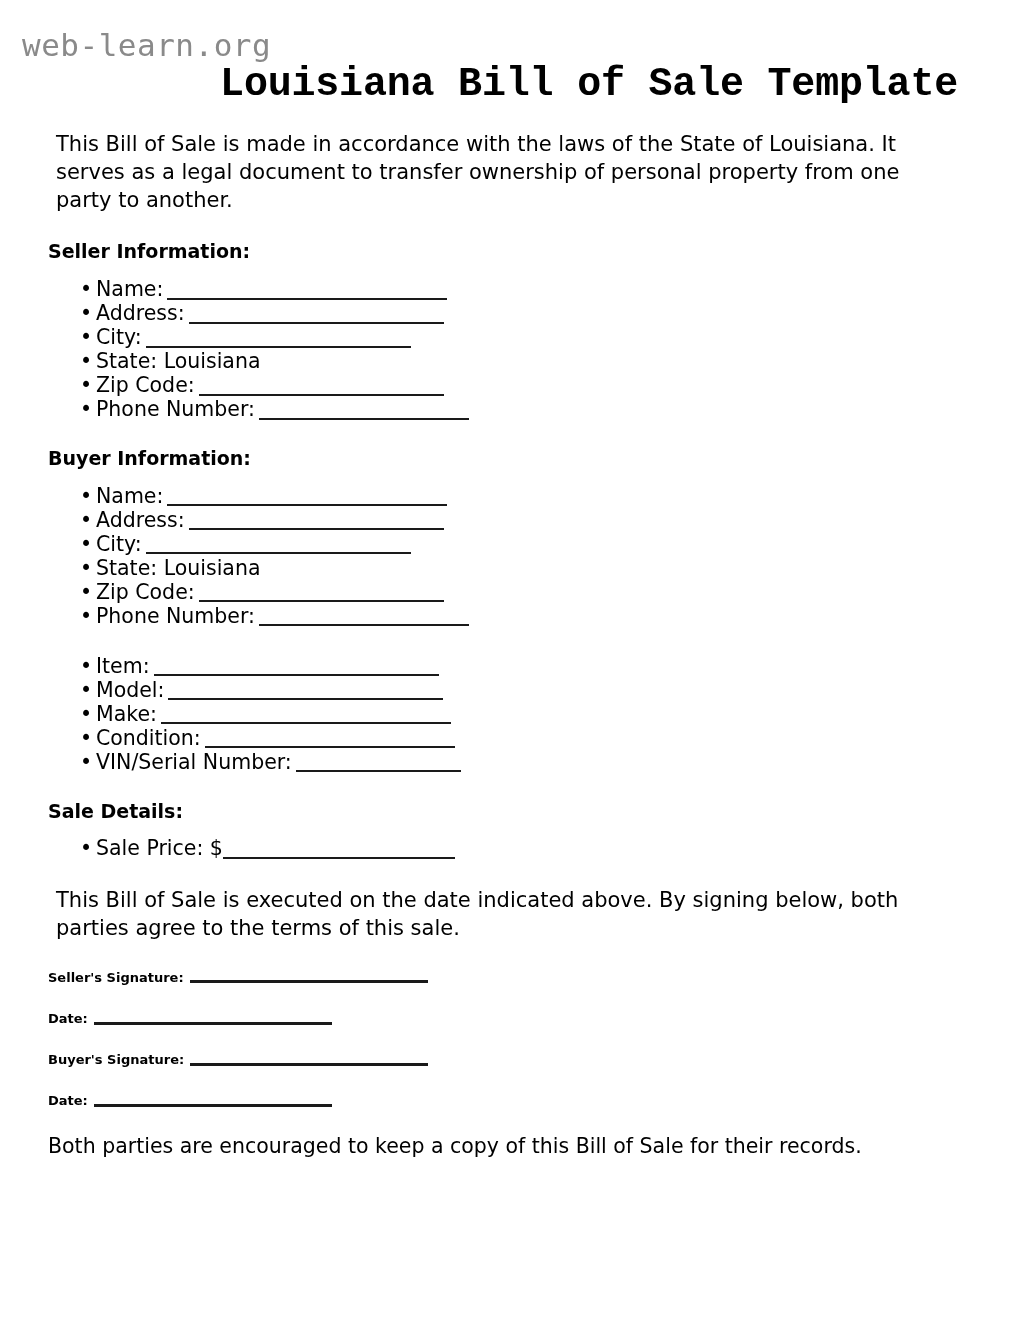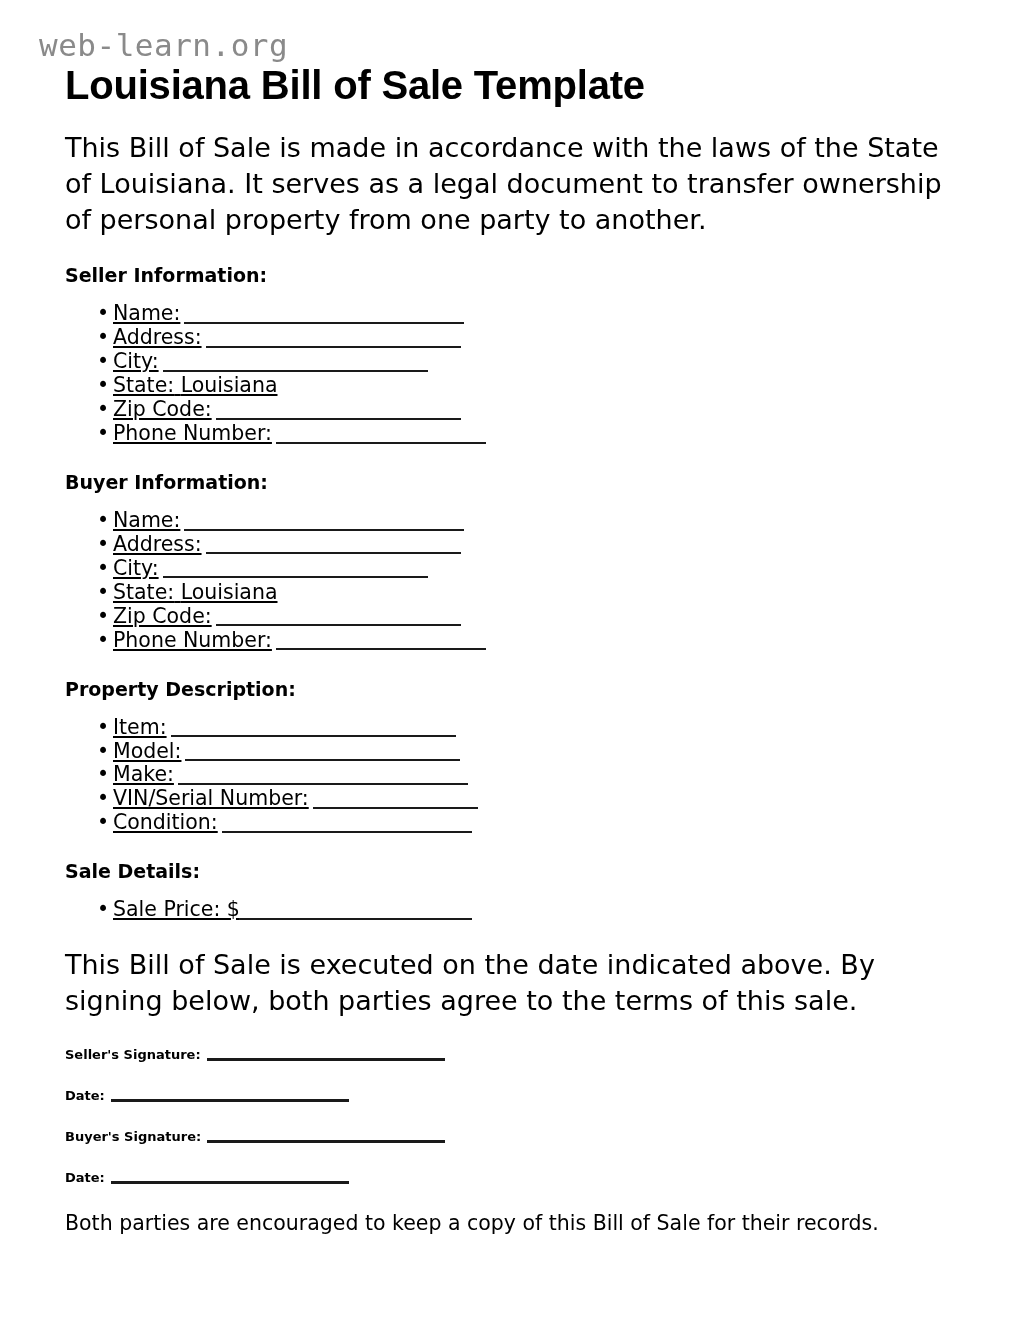--- a/index.html
+++ b/index.html
@@ -11,58 +11,58 @@
     position: relative;
     width: 1025px;
     height: 1327px;
     background: #ffffff;
     font-family: "DejaVu Sans", sans-serif;
     color: #000000;
     overflow: hidden;
   }
   .content {
     position: absolute;
-    left: 65px;
+    left: 48px;
     top: 30px;
     width: 910px;
   }
   .watermark {
     font-family: "DejaVu Sans Mono", monospace;
     font-size: 31px;
     color: #8a8a8a;
     letter-spacing: 0.5px;
     line-height: 1.0;
     margin: 0 0 2px -26px;
     white-space: nowrap;
   }
   .doc-title {
-    font-family: Liberation Sans, sans-serif;
+    font-family: Liberation Mono, monospace;
     font-size: 40px;
     font-weight: bold;
     line-height: 1.12;
     margin: 0 0 22px 0;
     letter-spacing: -0.2px;
+    text-align: right;
   }
   p.para {
-    font-size: 27px;
+    font-size: 21px;
     line-height: 1.34;
-    margin: 0 0 26px 0;
+    margin: 0 0 26px 8px;
     width: 905px;
   }
   h2.section {
     font-size: 19px;
     font-weight: bold;
     margin: 0 0 14px 0;
     line-height: 1.2;
   }
   ul.fields {
     list-style: none;
     margin: 0 0 26px 0;
     padding: 0;
-    text-decoration: underline;
   }
   ul.fields li {
     position: relative;
     font-size: 20.5px;
     line-height: 1.17;
     padding-left: 48px;
     white-space: nowrap;
   }
   ul.fields li::before {
     content: "\2022";
@@ -124,27 +124,26 @@
     <h2 class="section">Buyer Information:</h2>
     <ul class="fields">
       <li><span>Name:</span><span class="fill" style="width:280px"></span></li>
       <li><span>Address:</span><span class="fill" style="width:255px"></span></li>
       <li><span>City:</span><span class="fill" style="width:265px"></span></li>
       <li><span>State:</span>&nbsp;<span>Louisiana</span></li>
       <li><span>Zip Code:</span><span class="fill" style="width:245px"></span></li>
       <li><span>Phone Number:</span><span class="fill" style="width:210px"></span></li>
     </ul>
 
-    <h2 class="section">Property Description:</h2>
     <ul class="fields">
       <li><span>Item:</span><span class="fill" style="width:285px"></span></li>
       <li><span>Model:</span><span class="fill" style="width:275px"></span></li>
       <li><span>Make:</span><span class="fill" style="width:290px"></span></li>
+      <li><span>Condition:</span><span class="fill" style="width:250px"></span></li>
       <li><span>VIN/Serial Number:</span><span class="fill" style="width:165px"></span></li>
-      <li><span>Condition:</span><span class="fill" style="width:250px"></span></li>
     </ul>
 
     <h2 class="section">Sale Details:</h2>
     <ul class="fields">
       <li><span>Sale Price: $</span><span class="fill tight" style="width:232px"></span></li>
     </ul>
 
     <p class="para">This Bill of Sale is executed on the date indicated above. By signing below, both parties agree to the terms of this sale.</p>
 
     <div class="sig-line"><span>Seller's Signature:</span><span class="fill" style="width:238px"></span></div>

